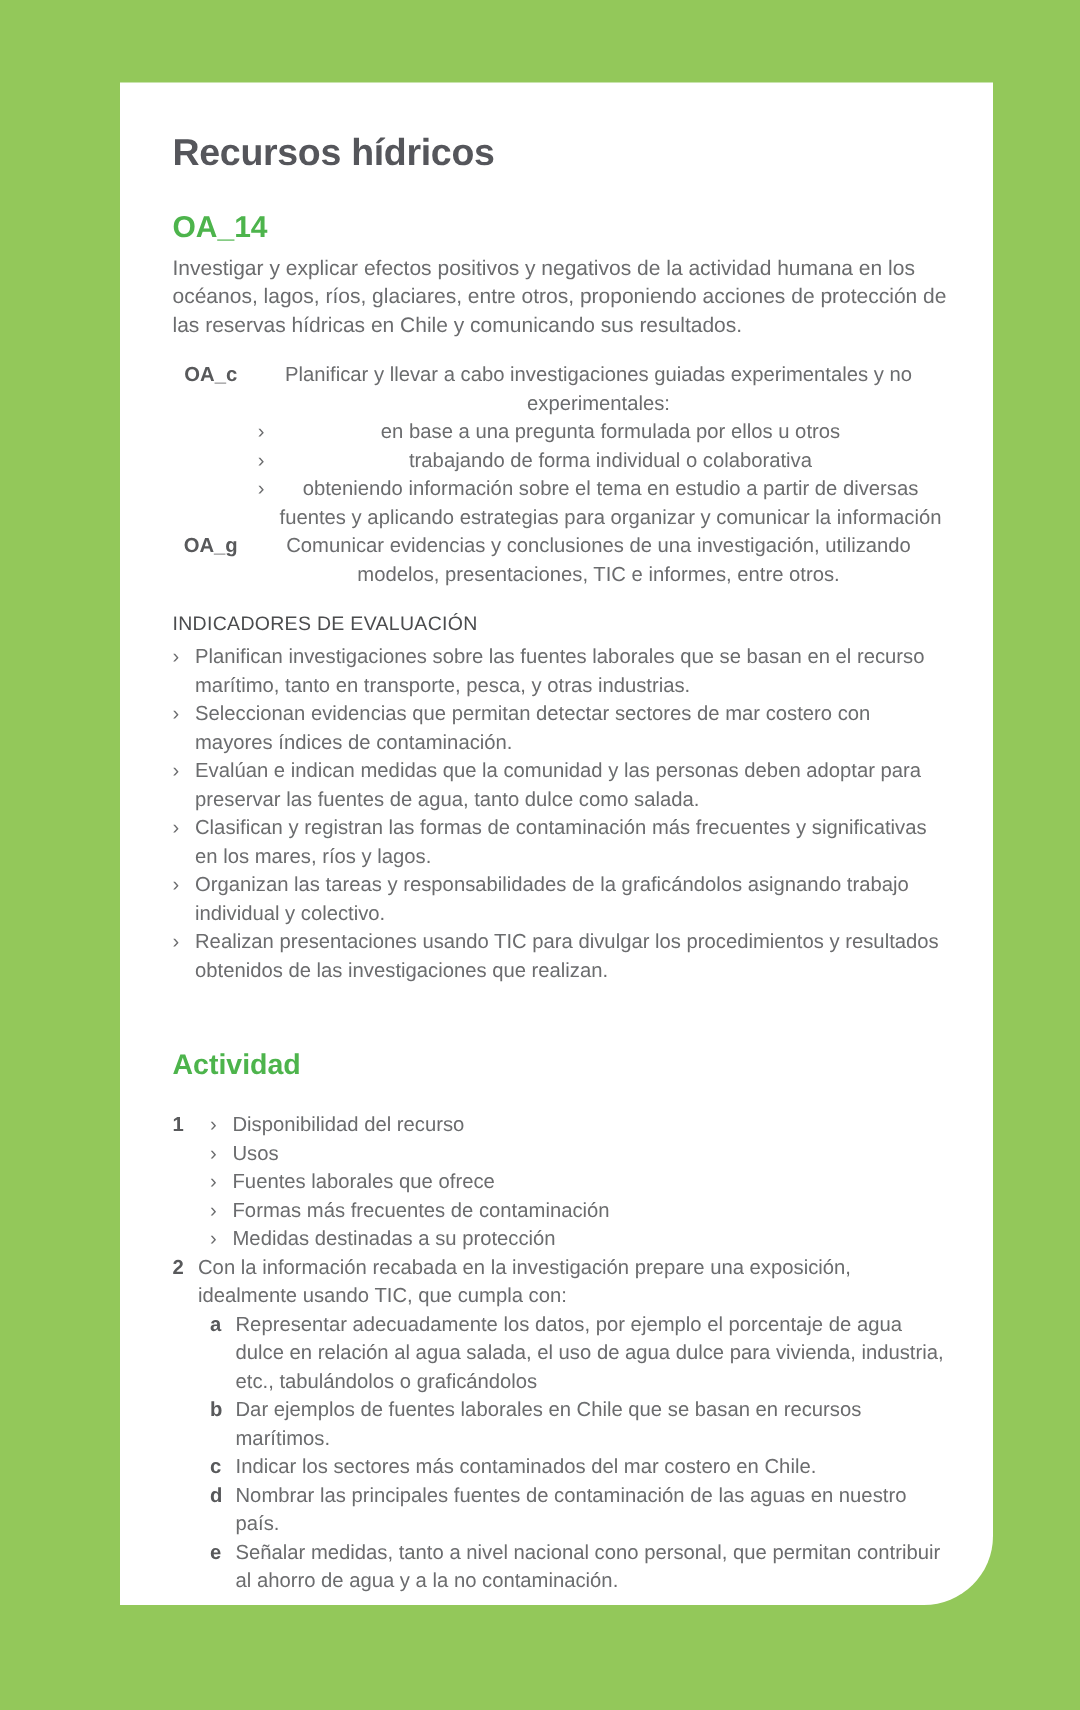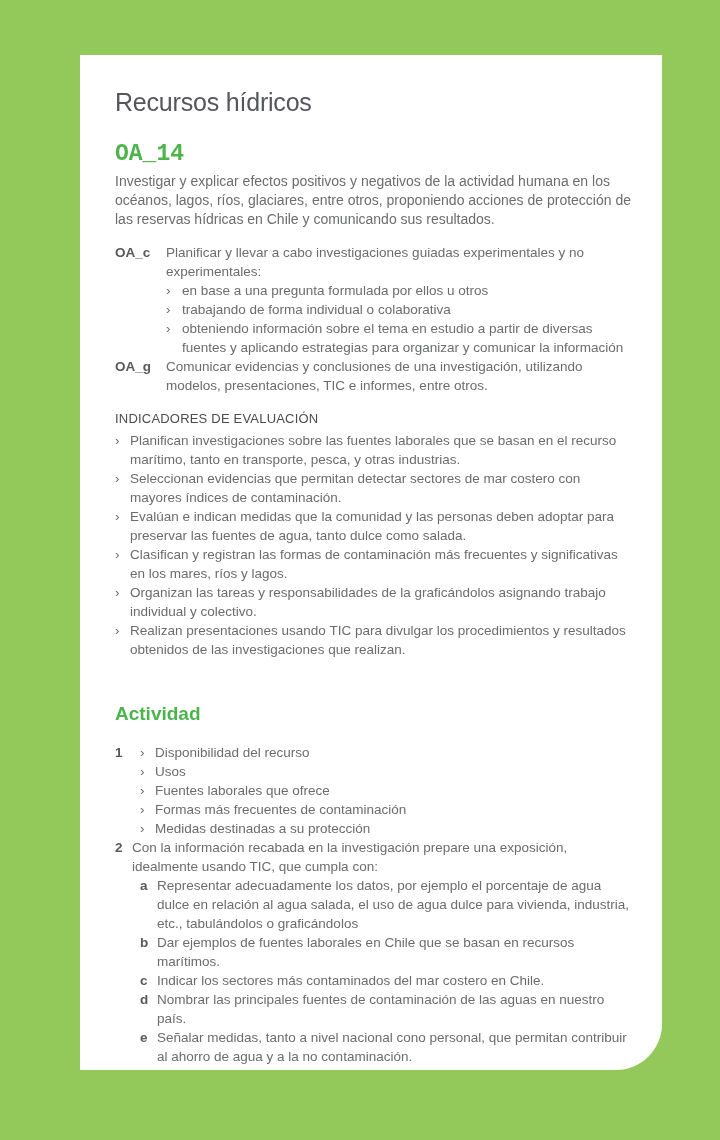--- a/index.html
+++ b/index.html
@@ -15,38 +15,38 @@
     left:80px;top:55px;
     width:582px;height:1015px;
     background:#FFFFFF;
     border-radius:0 0 46px 0;
     box-sizing:border-box;
     padding:33px 30px 0 35px;
     overflow:hidden;
   }
   .page-title{
     font-size:25px;
-    font-weight:normal;
+    font-weight:bold;
     color:#55565B;
     letter-spacing:-0.2px;
     margin:0 0 24px 0;
   }
   .green-heading{
     color:#4DB44C;
     font-weight:bold;
     margin:0;
   }
-  .oa14-heading{font-size:23px;margin-bottom:5px;font-family:Liberation Mono, monospace;}
+  .oa14-heading{font-size:20px;margin-bottom:5px;}
   .body-text{
     font-size:14px;
     line-height:19px;
     color:#6B6C6E;
     margin:0;
   }
-  .oa-block{margin-top:14px;}
+  .oa-block{margin-top:14px;text-align:center;}
   .oa-row{
     display:grid;
     grid-template-columns:51px 1fr;
     font-size:13.5px;
     line-height:19px;
     color:#6B6C6E;
   }
   .oa-code{
     font-weight:bold;
     color:#58595B;

